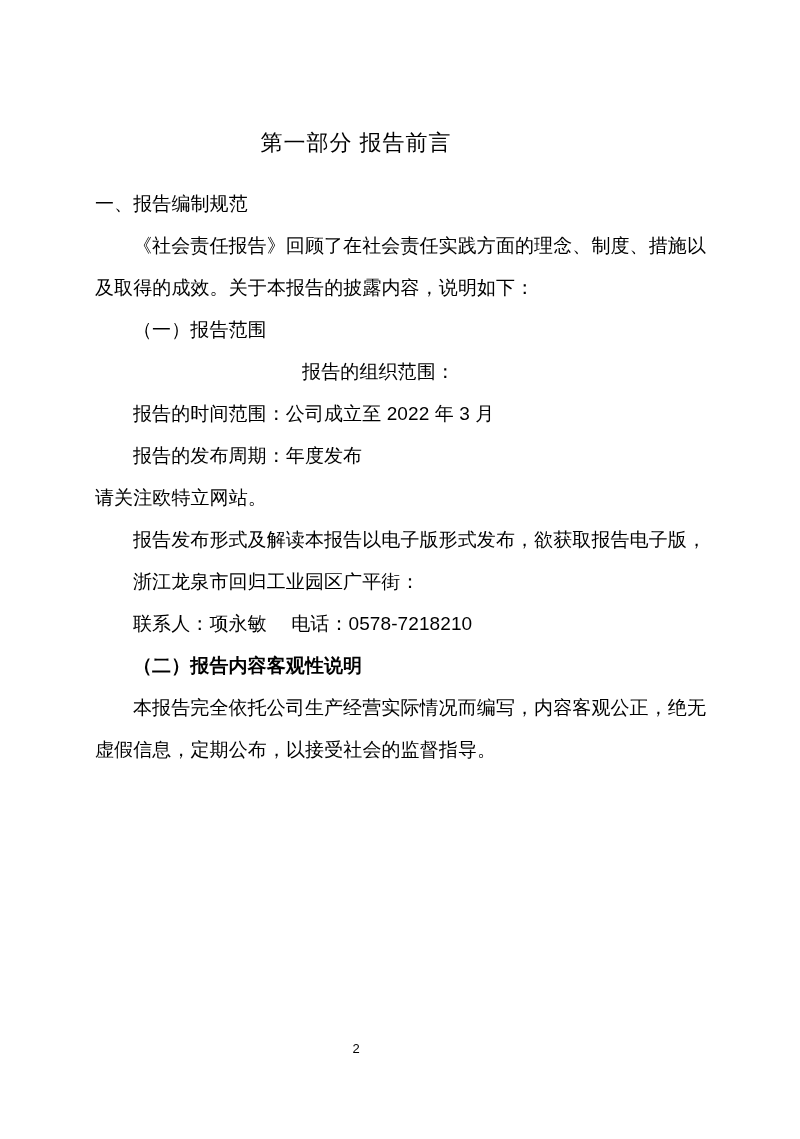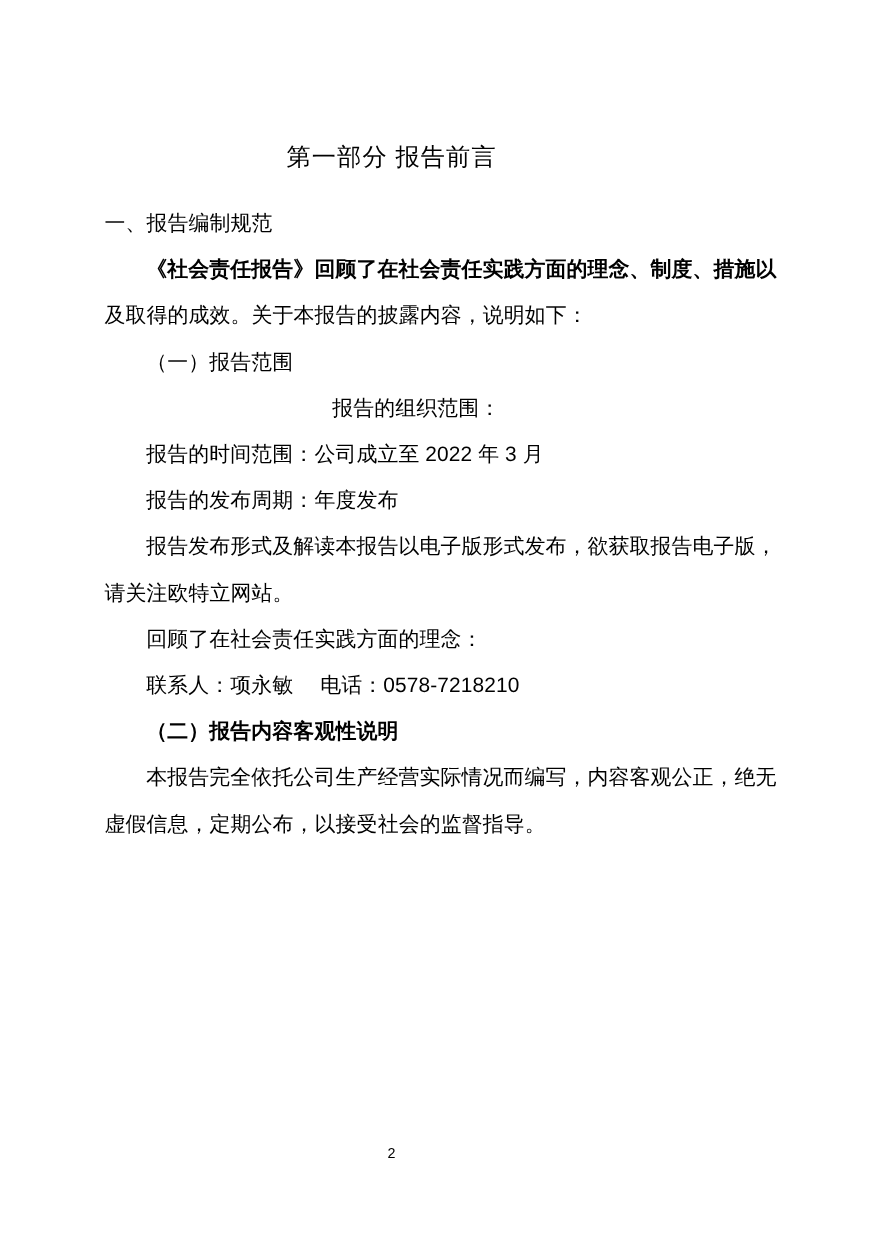--- a/index.html
+++ b/index.html
@@ -49,29 +49,29 @@
   }
 </style>
 </head>
 <body>
 
 <div class="page">
   <h1 class="title">第一部分 报告前言</h1>
 
   <div class="body-lines">
       <div class="line" style="padding-left: 0px;">一、报告编制规范</div>
-      <div class="line" style="padding-left: 38px; font-weight: bold;">《社会责任报告》回顾了在社会责任实践方面的理念、制度、措施以</div>
+      <div class="line" style="padding-left: 38px;">《社会责任报告》回顾了在社会责任实践方面的理念、制度、措施以</div>
       <div class="line" style="padding-left: 0px;">及取得的成效。关于本报告的披露内容，说明如下：</div>
       <div class="line" style="padding-left: 38px;">（一）报告范围</div>
       <div class="line" style="padding-left: 38px; text-align: center;">报告的组织范围：</div>
       <div class="line" style="padding-left: 38px;">报告的时间范围：公司成立至 2022 年 3 月</div>
       <div class="line" style="padding-left: 38px;">报告的发布周期：年度发布</div>
+      <div class="line" style="padding-left: 0px;">请关注欧特立网站。</div>
       <div class="line" style="padding-left: 38px;">报告发布形式及解读本报告以电子版形式发布，欲获取报告电子版，</div>
-      <div class="line" style="padding-left: 0px;">请关注欧特立网站。</div>
-      <div class="line" style="padding-left: 38px;">回顾了在社会责任实践方面的理念：</div>
+      <div class="line" style="padding-left: 38px;">浙江龙泉市回归工业园区广平街：</div>
       <div class="line" style="padding-left: 38px;">联系人：项永敏　 电话：0578-7218210</div>
       <div class="line" style="padding-left: 38px; font-weight: bold;">（二）报告内容客观性说明</div>
       <div class="line" style="padding-left: 38px;">本报告完全依托公司生产经营实际情况而编写，内容客观公正，绝无</div>
       <div class="line" style="padding-left: 0px;">虚假信息，定期公布，以接受社会的监督指导。</div>
     </div>
 
   <div class="page-number">2</div>
 </div>
 
 </body></html>

